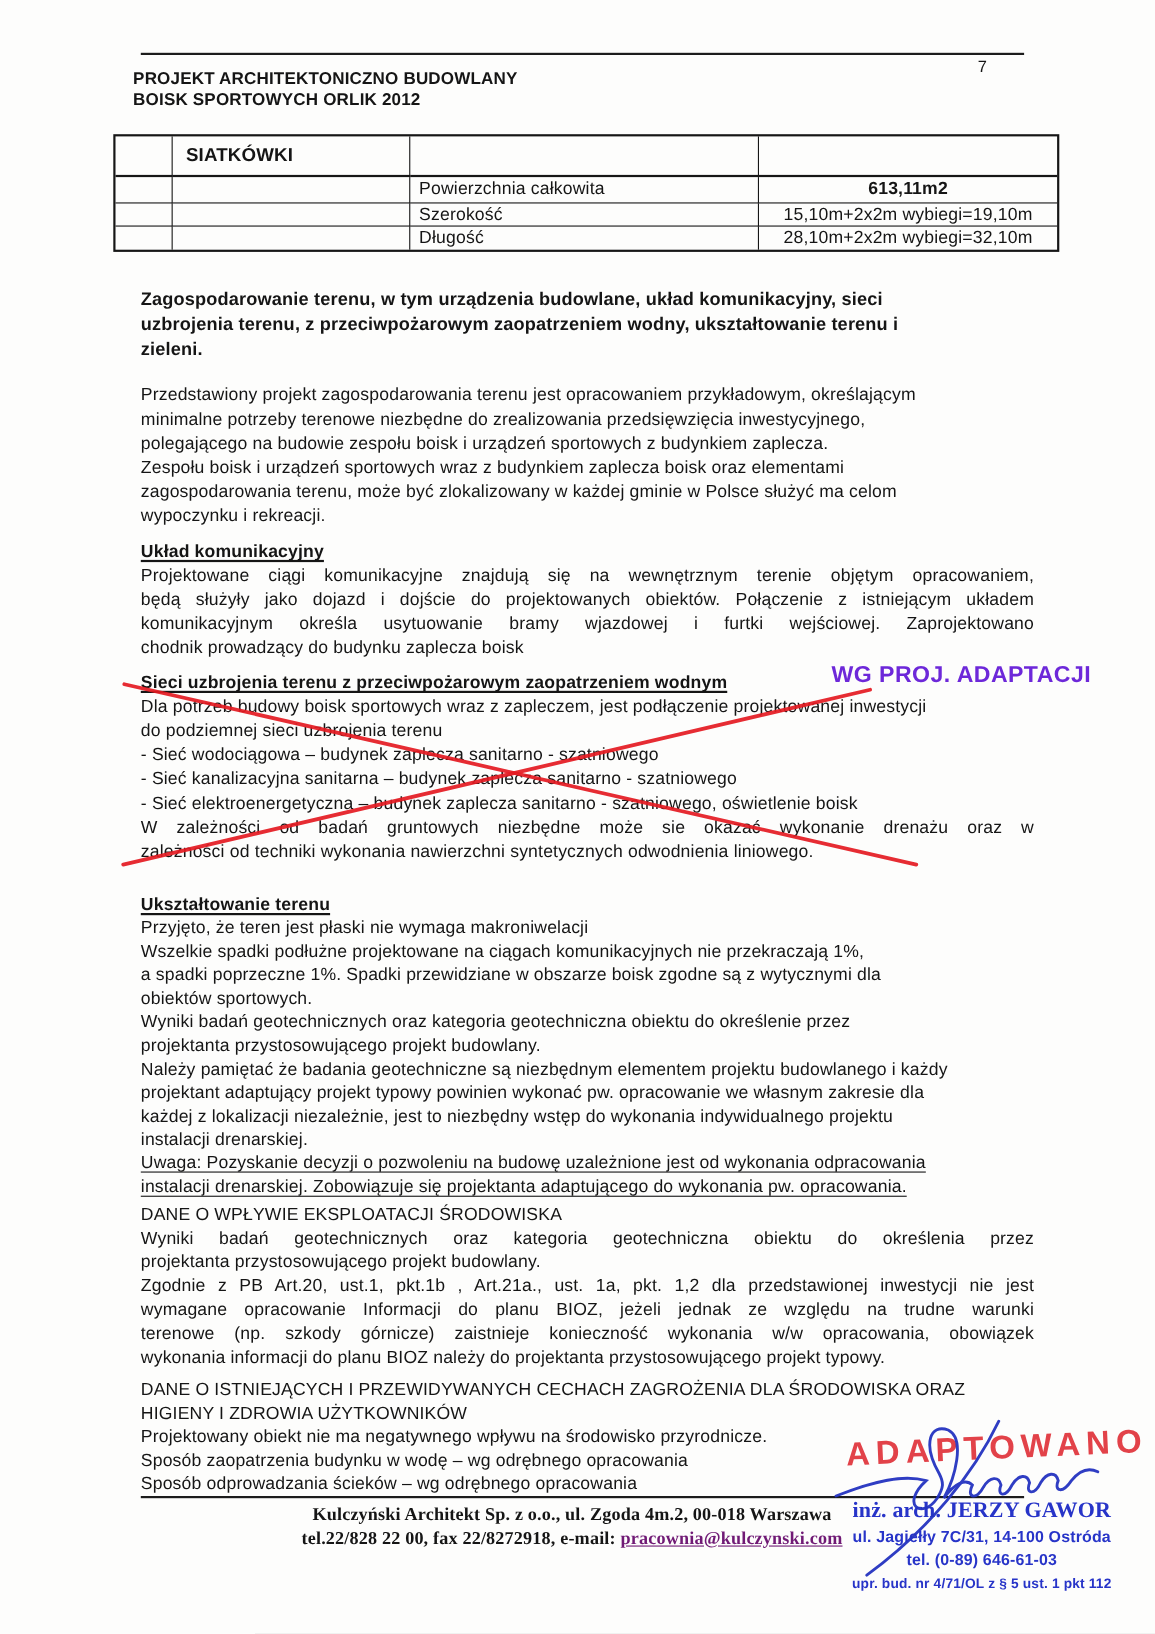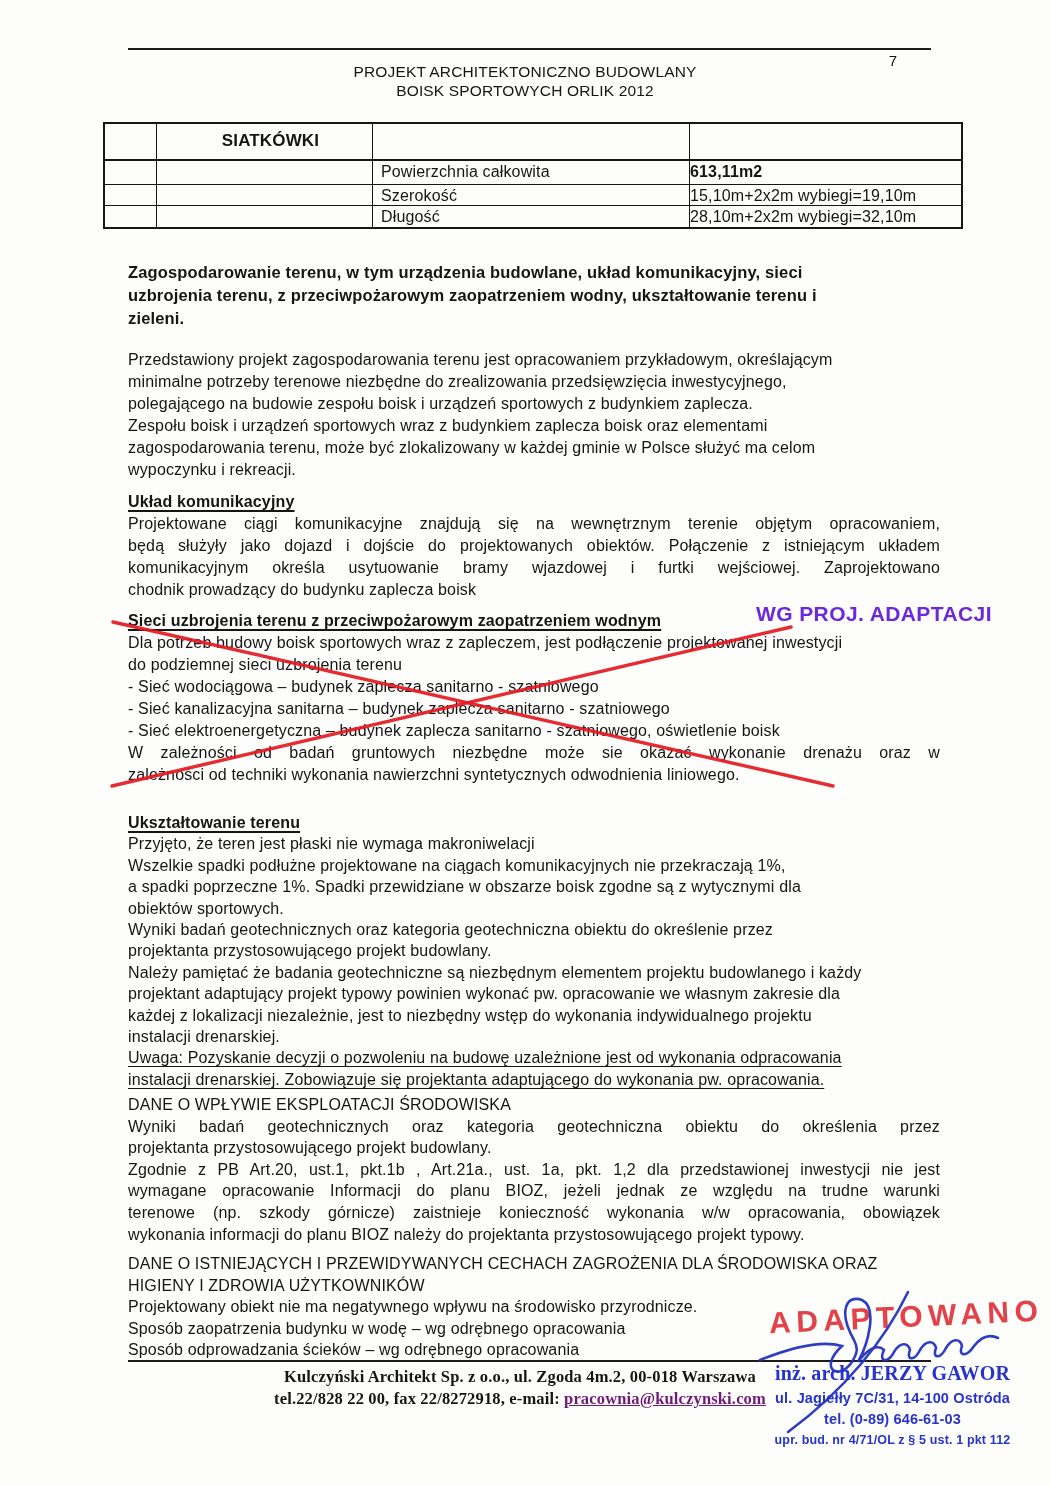--- a/index.html
+++ b/index.html
@@ -1,35 +1,35 @@
 <!DOCTYPE html>
 <html><head>
 <meta charset="utf-8">
 <style>
   html,body{margin:0;padding:0;background:#e8e8e8;}
   .page{position:relative;width:1050px;height:1485px;background:#fdfdfc;
         font-family:"Liberation Sans","DejaVu Sans",sans-serif;color:#151515;
         overflow:hidden;letter-spacing:0.15px;}
   .rule{position:absolute;left:128px;width:803px;height:2px;background:#1c1c1c;}
   .pagenum{position:absolute;left:868px;top:52px;width:50px;text-align:center;font-size:15px;}
-  .title{position:absolute;left:121px;top:62px;width:808px;text-align:center;
-         font-weight:normal;font-size:15.5px;line-height:19px;}
+  .title{position:absolute;left:121px;top:62px;width:808px;text-align:left;
+         font-weight:bold;font-size:15.5px;line-height:19px;}
   
   .tbl{position:absolute;left:103px;top:122px;display:grid;
        grid-template-columns:52px 216px 317px 271px;
        grid-template-rows:37px 24px 21px 21px;
        border:2px solid #161616;background:#fdfdfc;}
   .tc{border-right:1.6px solid #161616;border-bottom:1.6px solid #161616;
       font-size:16px;overflow:hidden;white-space:nowrap;}
   .tc.lastc{border-right:none;}
   .tc.lastr{border-bottom:none;}
   .tc.hdr{border-bottom:2.6px solid #161616;}
-  .tc.name{font-weight:bold;font-size:17px;padding:7px 0 16px 12px;text-align:center;}
+  .tc.name{font-weight:bold;font-size:17px;padding:7px 0 16px 12px;}
   .tc.lbl{padding:1px 0 0 8px;line-height:20px;}
-  .tc.val{line-height:20px;padding-top:1px;}
+  .tc.val{text-align:center;line-height:20px;padding-top:1px;}
   .tc.valb{font-weight:bold;}
   
   .blk{position:absolute;left:128px;width:812px;}
   .ln{white-space:nowrap;font-size:16px;}
   .ln.j{white-space:normal;text-align:justify;text-align-last:justify;}
   .ln.u{text-decoration:underline;text-underline-offset:3px;}
   .h{font-weight:bold;font-size:16px;text-decoration:underline;text-underline-offset:3px;
      text-decoration-thickness:1.6px;}
   .bighead .ln{font-weight:bold;font-size:16.5px;}
   

